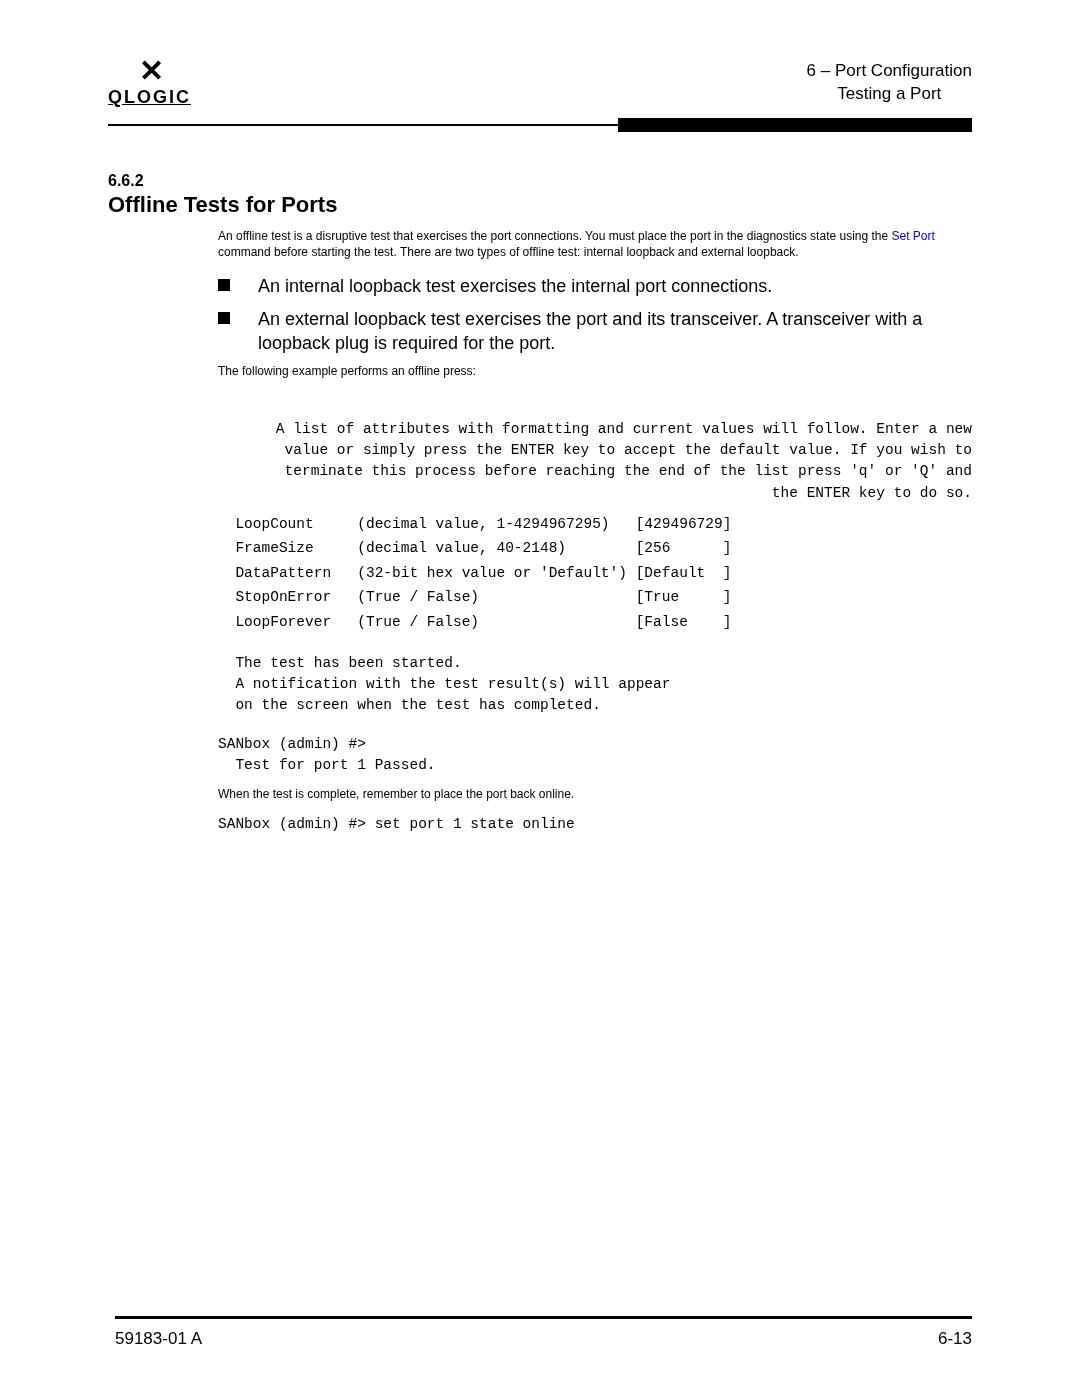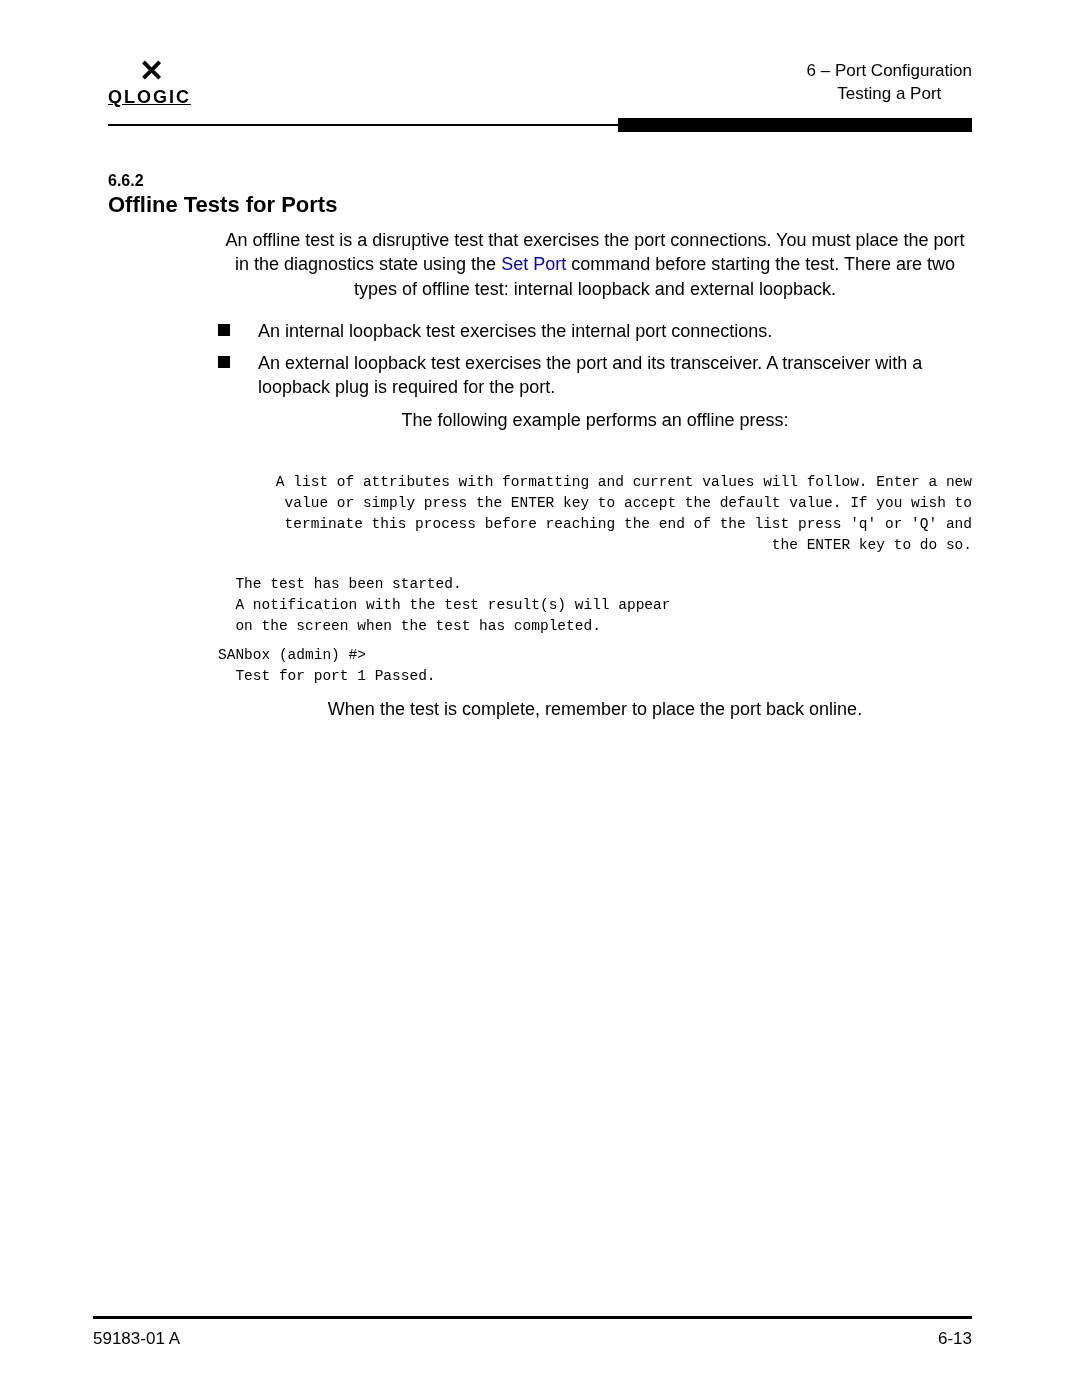--- a/index.html
+++ b/index.html
@@ -75,24 +75,23 @@
     font-weight: bold;
     margin-top: 2px;
   }
 
   
   .body-col {
     margin-left: 110px;
     margin-top: 10px;
   }
   .para {
-    font-size: 18px;
+    font-size: 12px;
     line-height: 1.35;
     margin-top: 6px;
-    text-align: center;
   }
   .link {
     color: #0000cc;
   }
   ul.bullets {
     list-style: none;
     padding: 0;
     margin: 14px 0 0 0;
   }
   ul.bullets li {
@@ -128,21 +127,21 @@
     font-family: "Courier New", Courier, monospace;
     font-size: 14.5px;
     line-height: 1.7;
     white-space: pre;
     margin: 8px 0 0 0;
   }
 
   
   .ftr {
     position: absolute;
-    left: 93px;
+    left: 115px;
     right: 108px;
     bottom: 48px;
   }
   .ftr-line {
     border-top: 3px solid #000;
     margin-bottom: 10px;
   }
   .ftr-row {
     display: flex;
     justify-content: space-between;
@@ -192,31 +191,37 @@
     </ul>
 
     <p class="para">The following example performs an offline press:</p>
 
 
     <pre class="term" style="margin-top:40px;text-align:right;">  A list of attributes with formatting and current values will follow. Enter a new
   value or simply press the ENTER key to accept the default value. If you wish to
   terminate this process before reaching the end of the list press 'q' or 'Q' and
   the ENTER key to do so.</pre>
 
+    <pre class="attr-rows" id="attr-rows">  LoopCount     (decimal value, 1-4294967295)   [429496729]
+  FrameSize     (decimal value, 40-2148)        [256      ]
+  DataPattern   (32-bit hex value or 'Default') [Default  ]
+  StopOnError   (True / False)                  [True     ]
+  LoopForever   (True / False)                  [False    ]</pre>
 
 
     <pre class="term" style="margin-top:18px;">  The test has been started.
   A notification with the test result(s) will appear
   on the screen when the test has completed.</pre>
 
-    <pre class="term" style="margin-top:8px;">SANbox (admin) #&gt;
+    <pre class="term" style="margin-top:18px;">SANbox (admin) #&gt;
   Test for port 1 Passed.</pre>
 
     <p class="para" style="margin-top:10px;">When the test is complete, remember to place the port back online.</p>
 
+    <pre class="term">SANbox (admin) #&gt; set port 1 state online</pre>
 
   </div>
 
   <div class="ftr">
     <div class="ftr-line"></div>
     <div class="ftr-row">
       <span>59183-01 A</span>
       <span>6-13</span>
     </div>
   </div>

